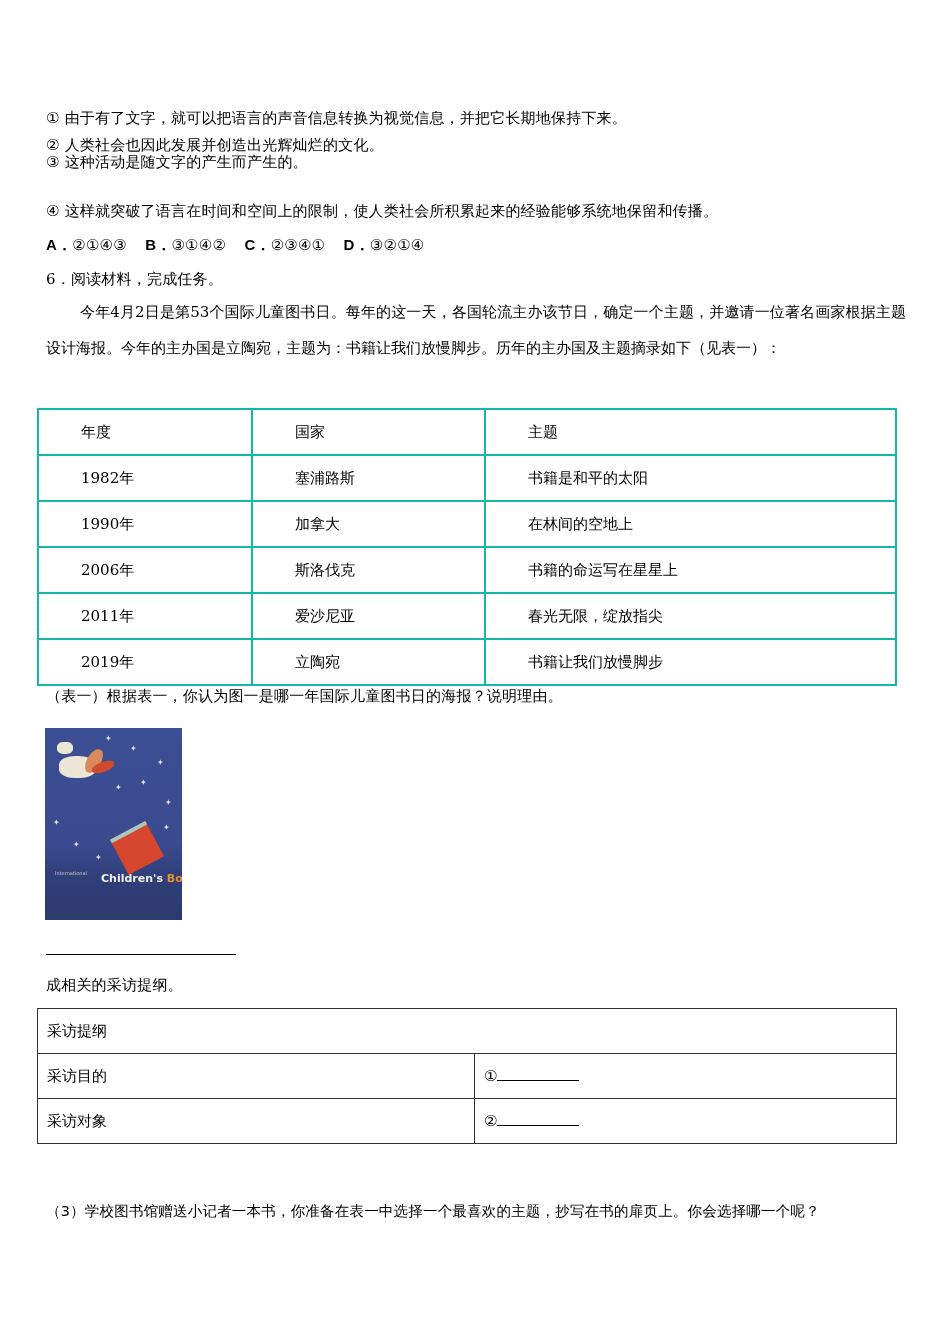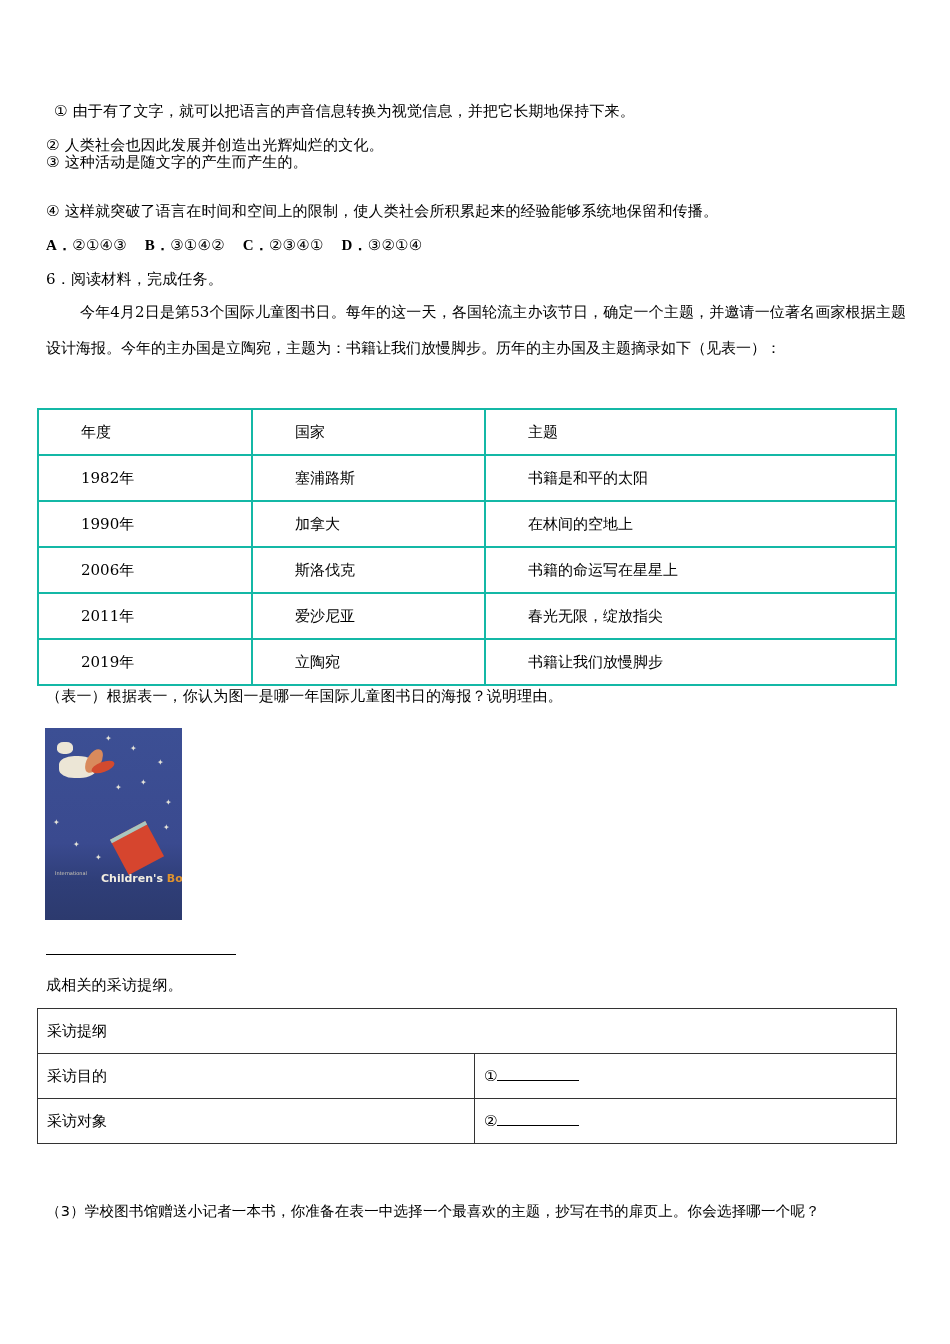--- a/index.html
+++ b/index.html
@@ -5,21 +5,21 @@
   html, body { margin: 0; padding: 0; background: #ffffff; }
   body {
     width: 950px; height: 1344px; position: relative; overflow: hidden;
     font-family: "DejaVu Sans", "Liberation Sans", sans-serif;
     color: #000;
   }
   .line {
     position: absolute; left: 46px; font-size: 15px; line-height: 20px;
     white-space: nowrap; letter-spacing: 0.2px;
   }
-  .opts { font-family: Liberation Serif, serif; font-weight: bold; }
+  .opts { font-family: Liberation Sans, sans-serif; font-weight: bold; }
   .opts span.o { margin-right: 14px; }
   .opts .circ { font-weight: normal; }
   .kai { font-family: "DejaVu Serif", "Liberation Serif", serif; }
   .para {
     position: absolute; left: 46px; width: 860px; font-size: 15px; line-height: 36px;
     text-indent: 34px; text-align: justify;
   }
   table.t1 {
     position: absolute; left: 37px; top: 408px; width: 860px;
     border-collapse: collapse; table-layout: fixed;
@@ -66,21 +66,21 @@
     border-collapse: collapse; table-layout: fixed;
   }
   table.t2 td {
     border: 1.5px solid #333; height: 44px; font-size: 15px; padding: 0 0 0 9px;
     vertical-align: middle;
   }
 </style>
 </head>
 <body>
 
-<div class="line" style="top:101px;margin-left:8px;">
+<div class="line" style="top:108px;">
   <span>①</span>
   <span>由于有了文字，就可以把语言的声音信息转换为视觉信息，并把它长期地保持下来。</span>
 </div>
 <div class="line" style="top:135px;">
   <span>②</span>
   <span>人类社会也因此发展并创造出光辉灿烂的文化。</span>
 </div>
 <div class="line" style="top:152px;">
   <span>③</span>
   <span>这种活动是随文字的产生而产生的。</span>

